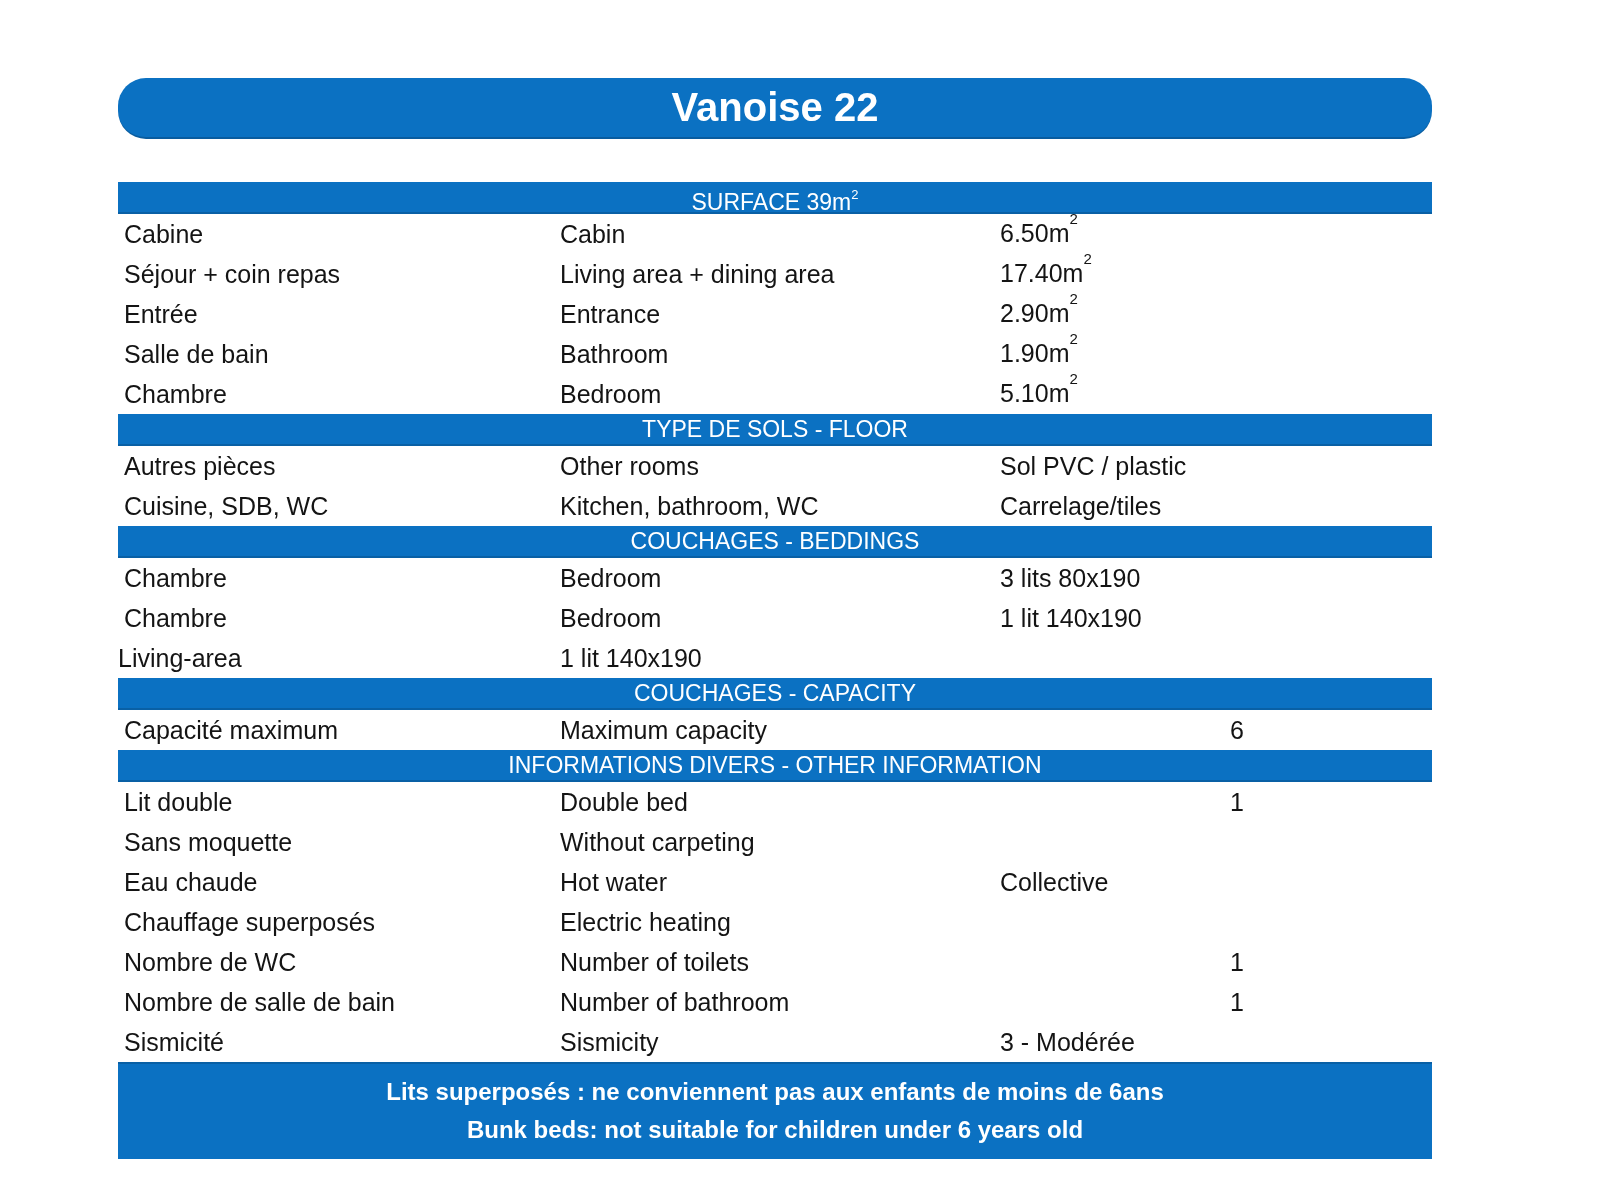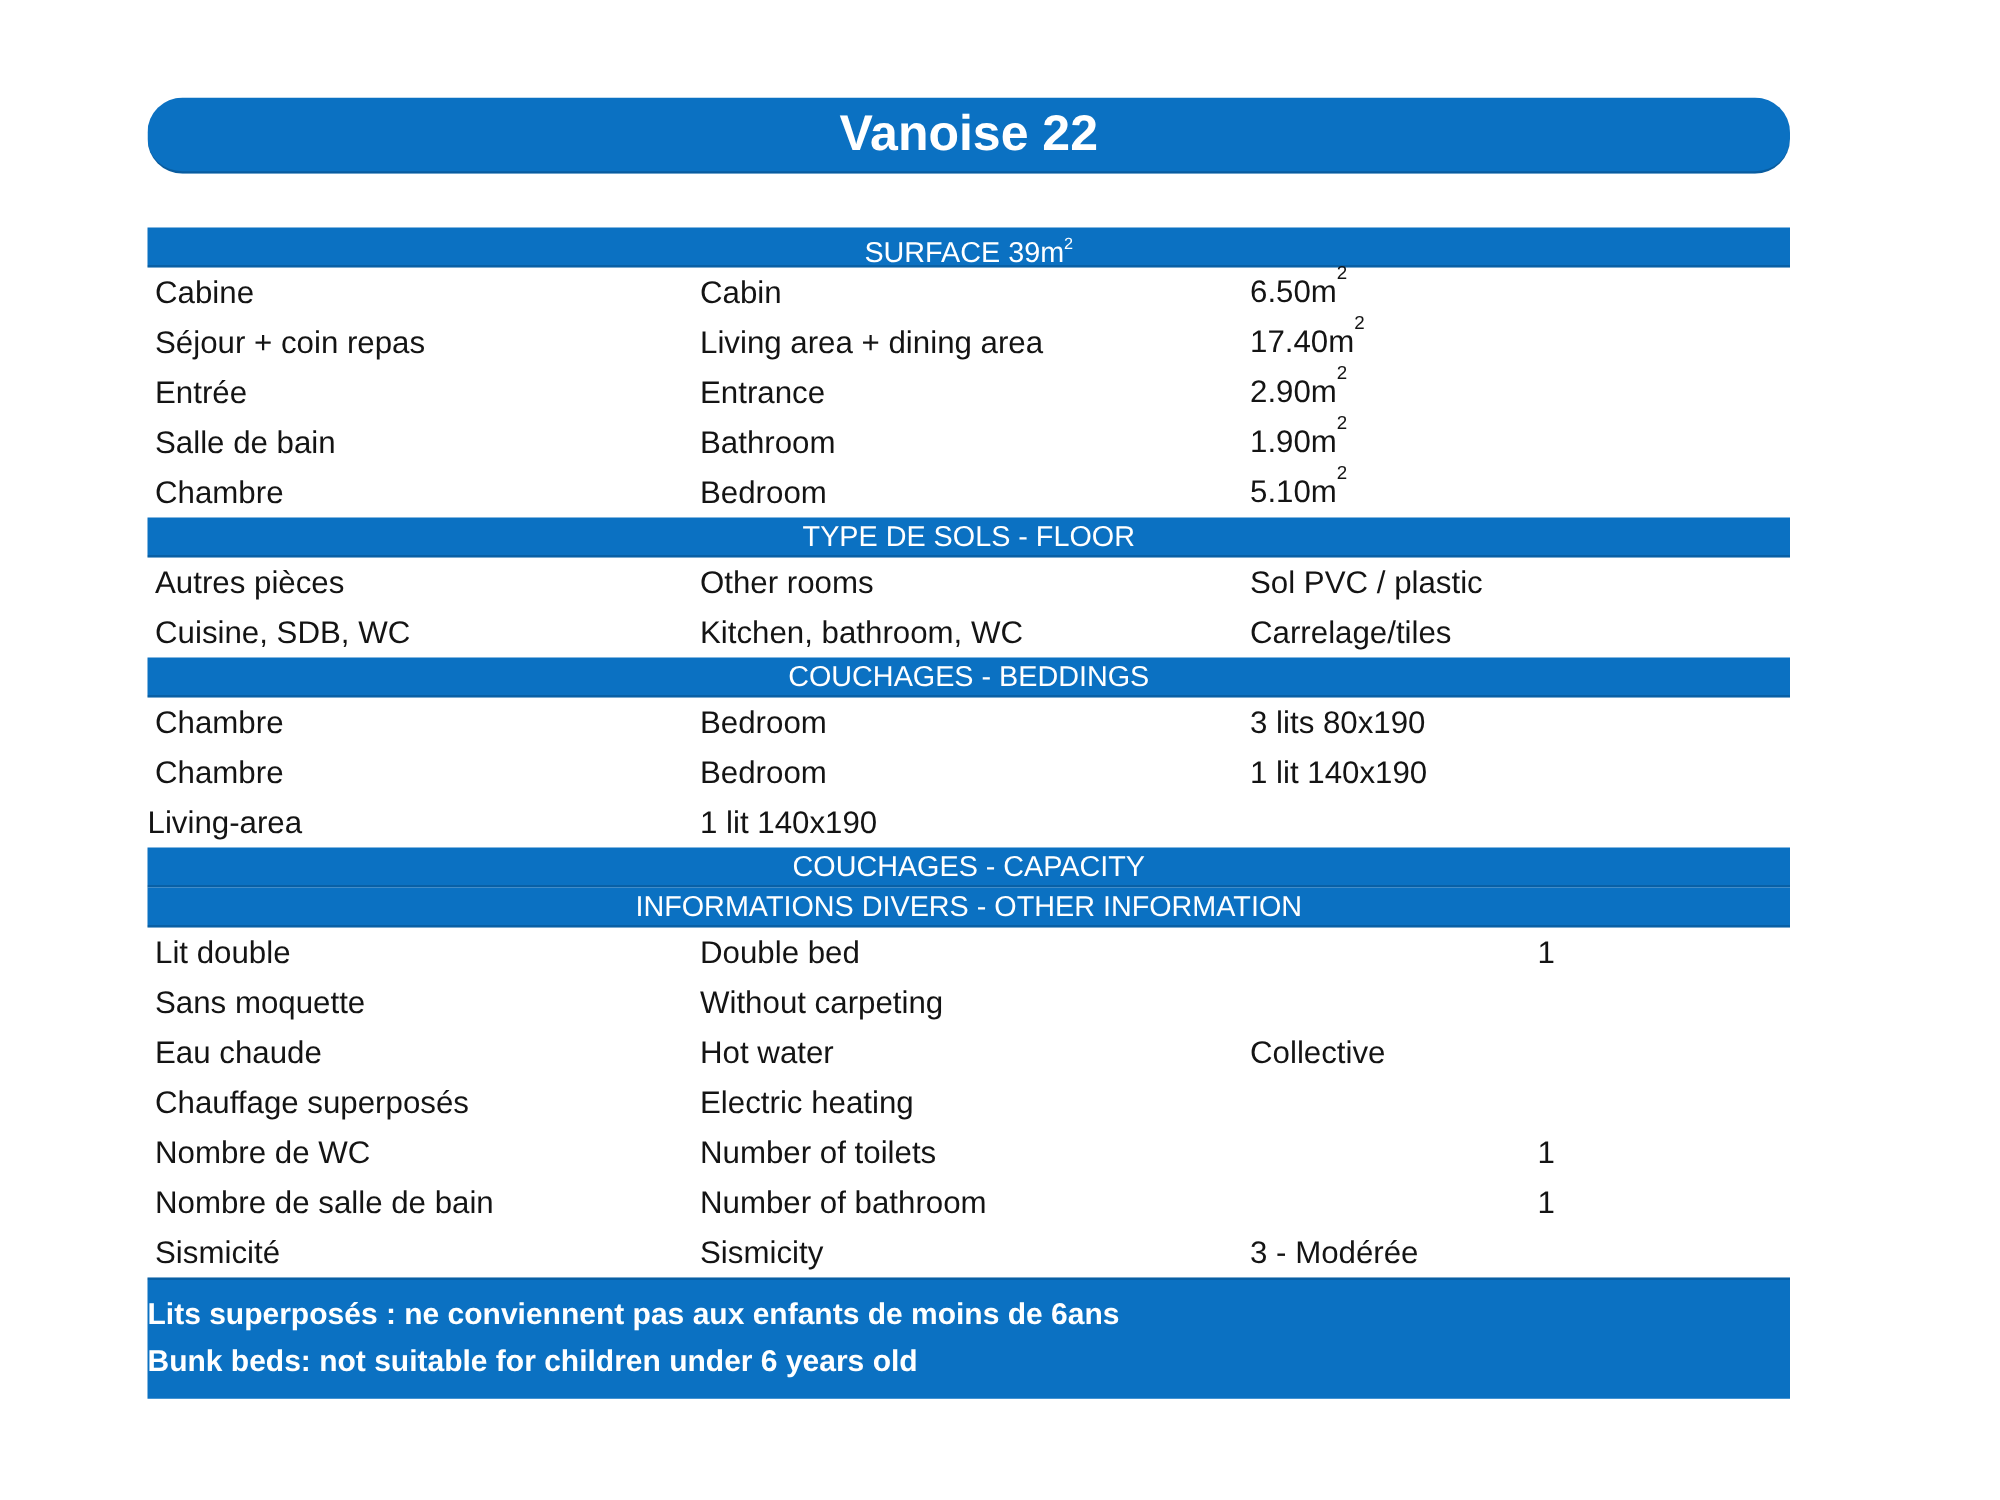--- a/index.html
+++ b/index.html
@@ -45,20 +45,21 @@
     font-size:25px;
   }
   .cell { white-space:nowrap; overflow:visible; }
   .c1 { padding-left:6px; }
   .c3 sup, .val-sup { font-size:15px; position:relative; top:-9px; }
 
   .footer-bar {
     background:var(--accent);
     border-top:2px solid rgba(0,0,0,0.15);
     color:#fff;
+    text-align:center;
     font-size:24px; font-weight:700;
     padding:9px 0 10px 0;
   }
   .footer-bar .fline { line-height:38px; }
 </style>
 </head>
 <body>
 
 <div class="sheet">
   <div class="title-bar">Vanoise 22</div>
@@ -143,20 +144,28 @@
   <div class="row">
     <div class="cell c2">Living-area</div>
     <div class="cell c3"><span class="val">1 lit 140x190</span></div>
     <div class="cell c4"></div>
   </div>
 </div>
   </section>
 
   <section>
     <div class="bar"><span>COUCHAGES - CAPACITY</span></div>
+    <div>
+  <div class="row">
+    <div class="cell c1">Capacité maximum</div>
+    <div class="cell c2">Maximum capacity</div>
+    <div class="cell c3"><span class="val"></span></div>
+    <div class="cell c4">6</div>
+  </div>
+</div>
   </section>
 
   <section>
     <div class="bar"><span>INFORMATIONS DIVERS - OTHER INFORMATION</span></div>
     <div>
   <div class="row">
     <div class="cell c1">Lit double</div>
     <div class="cell c2">Double bed</div>
     <div class="cell c3"><span class="val"></span></div>
     <div class="cell c4">1</div>

